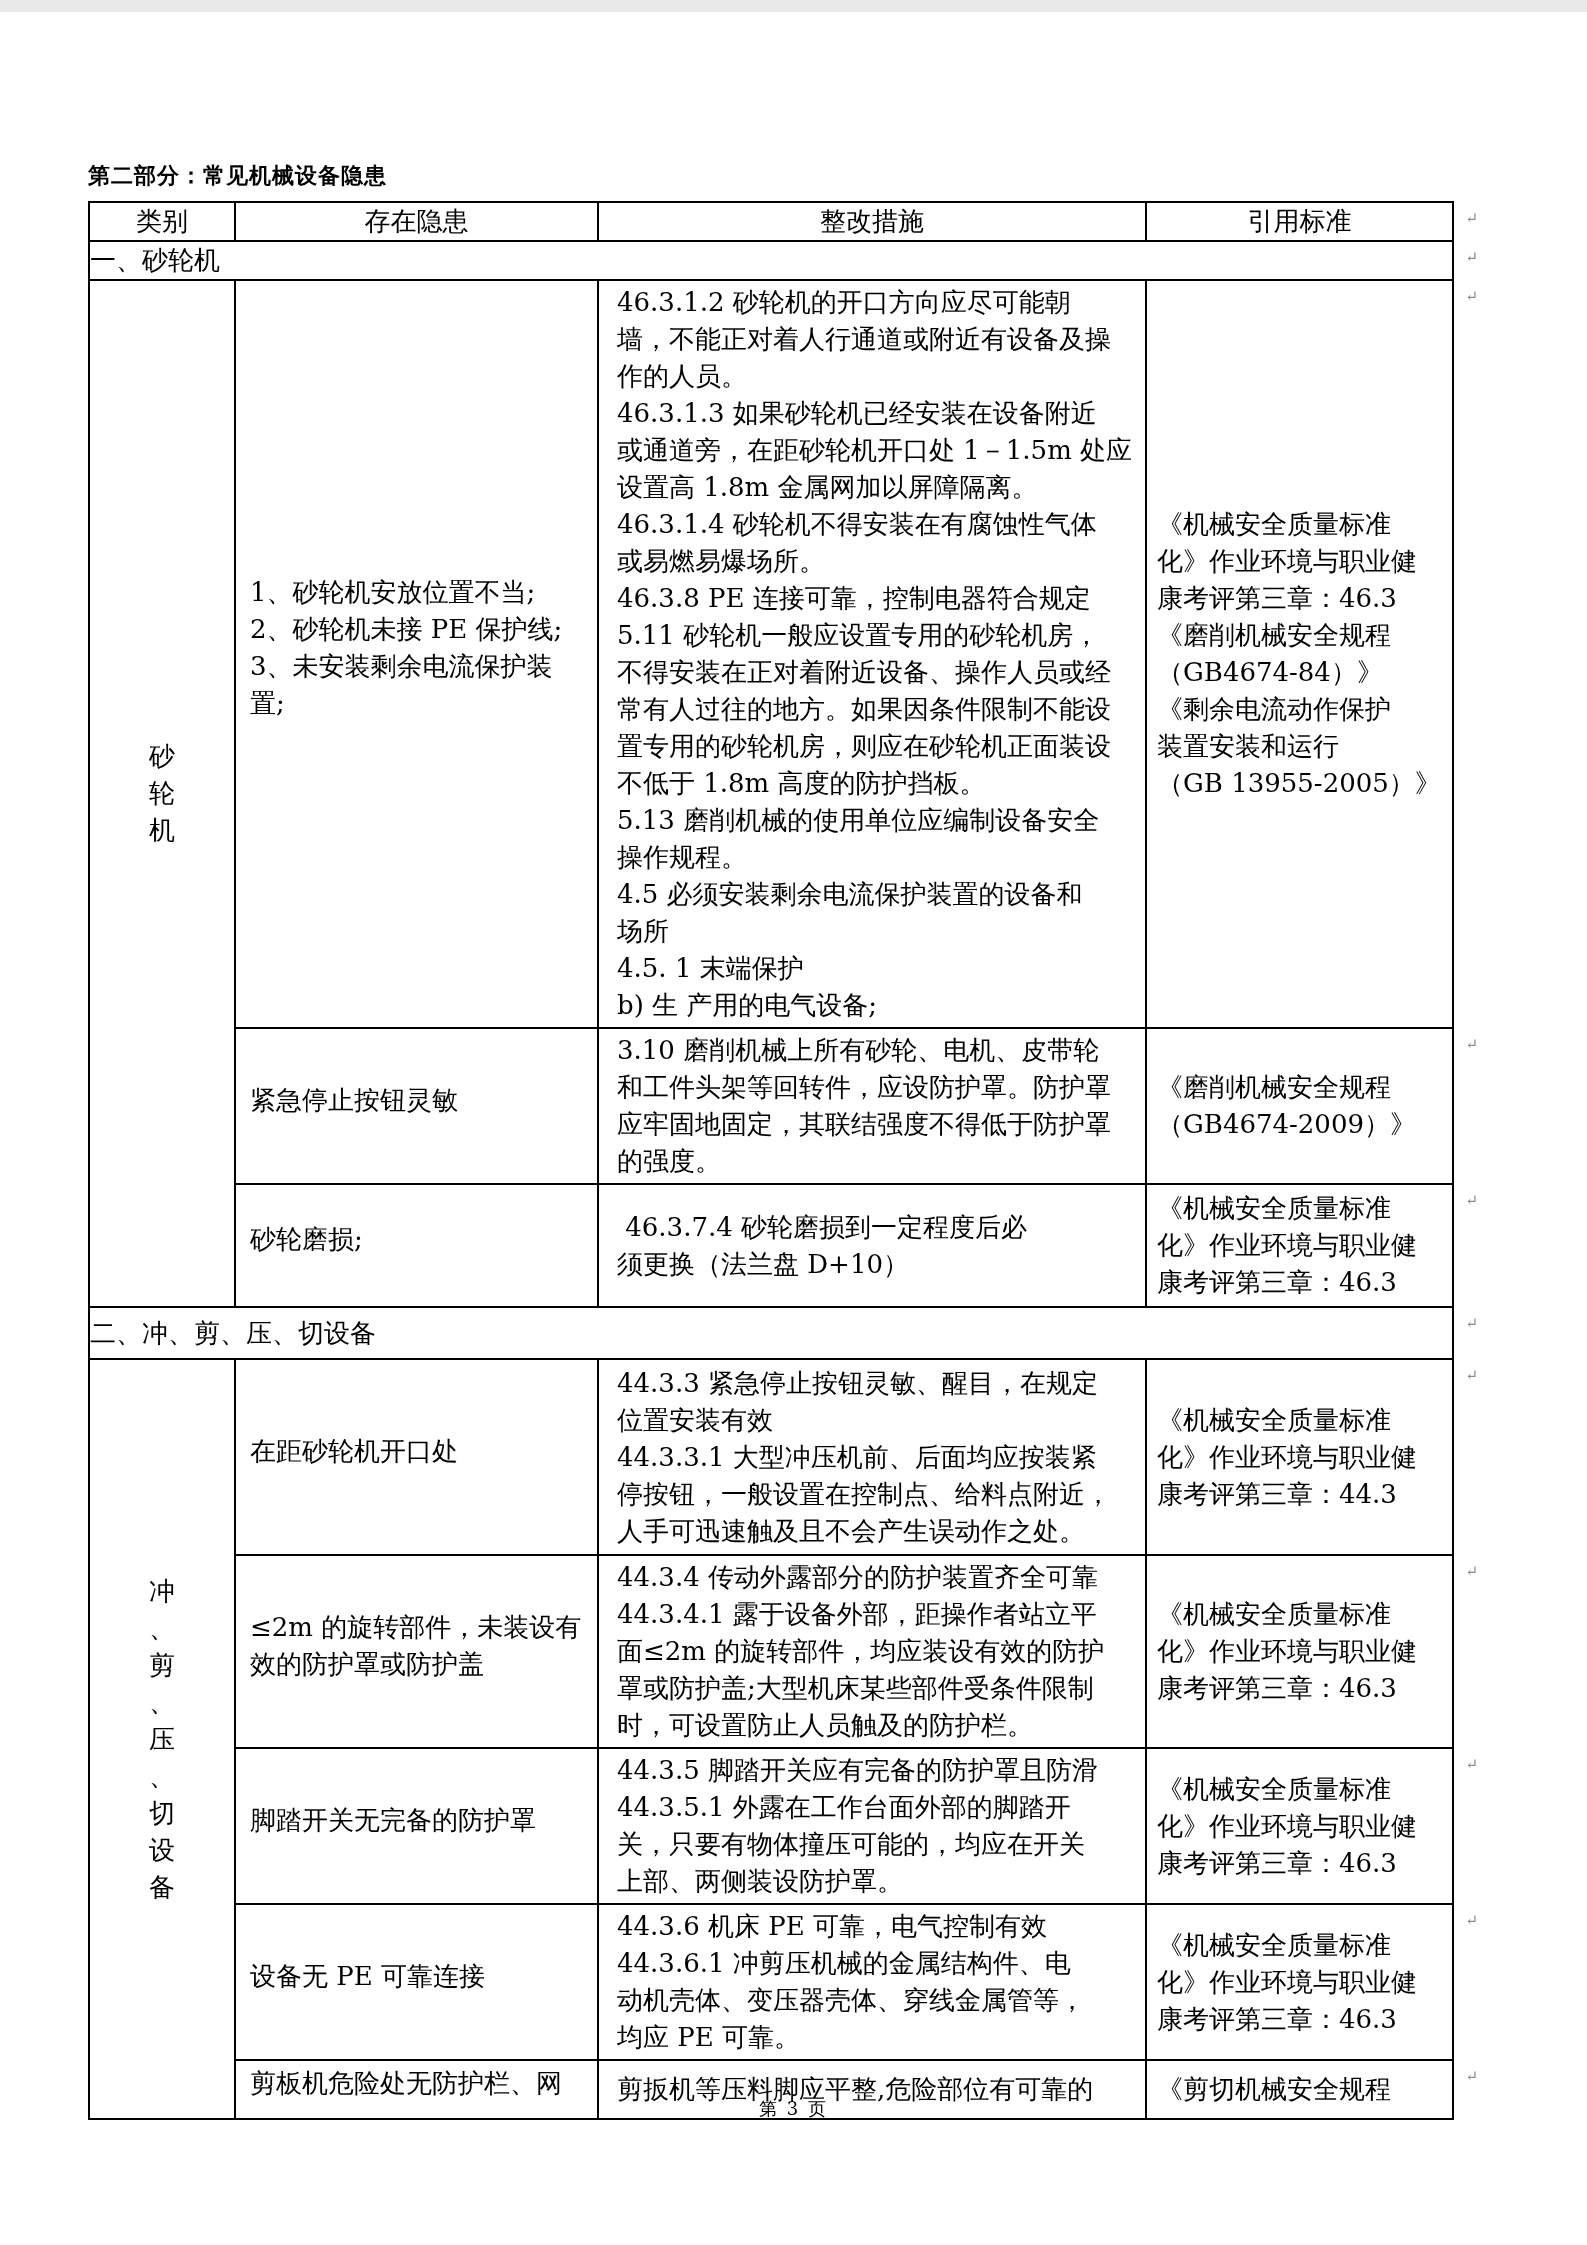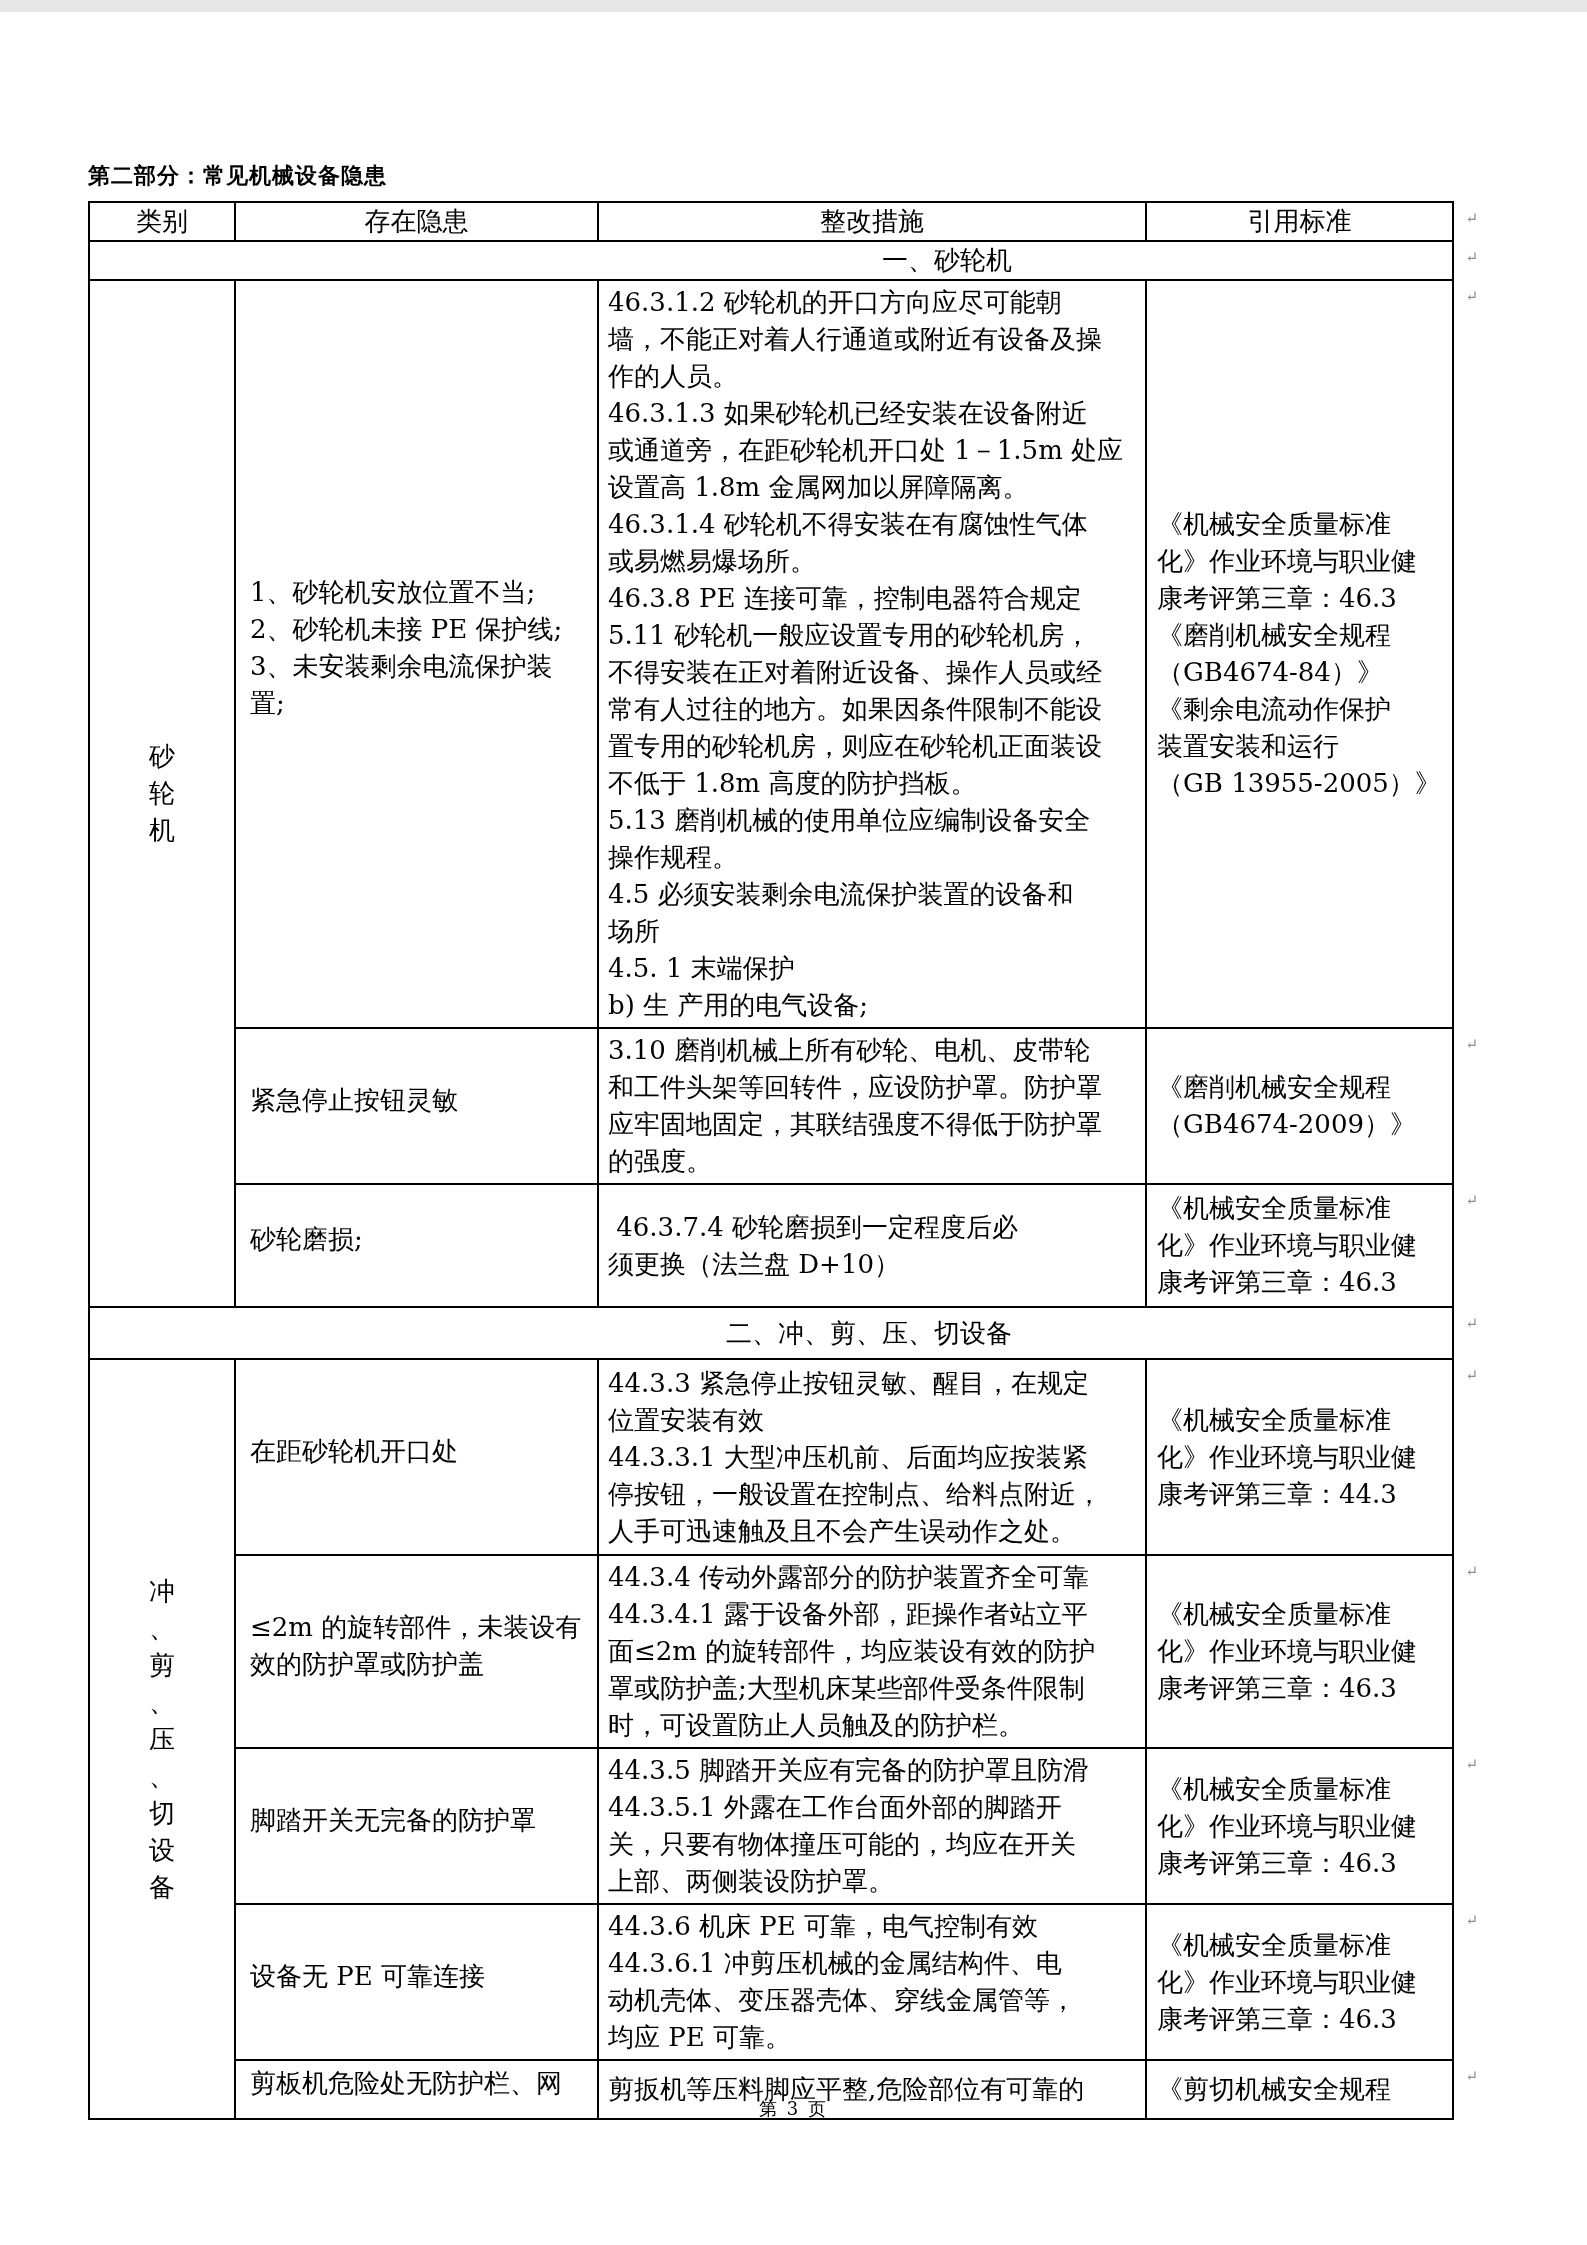--- a/index.html
+++ b/index.html
@@ -54,37 +54,37 @@
   .r-s2r3  { height: 145px; }
   .r-s2r4  { height: 150px; }
   .r-s2r5  { height: 55px; }
 
   td.th {
     text-align: center;
     font-size: 28px;
     line-height: 34px;
   }
   td.section-cell {
-    text-align: right;
+    text-align: left;
     font-size: 28px;
     padding-right: 440px;
   }
   td.category {
     text-align: center;
     font-size: 28px;
     line-height: 40px;
     vertical-align: middle;
   }
   td.hazard {
     padding: 4px 10px 16px 14px;
     vertical-align: middle;
     text-align: left;
   }
   td.measures {
-    padding: 3px 8px 3px 9px;
+    padding: 3px 8px 3px 18px;
     vertical-align: top;
     text-align: left;
   }
   td.ref {
     padding: 4px 6px 4px 10px;
     vertical-align: middle;
     text-align: left;
   }
   .eol {
     position: absolute;

